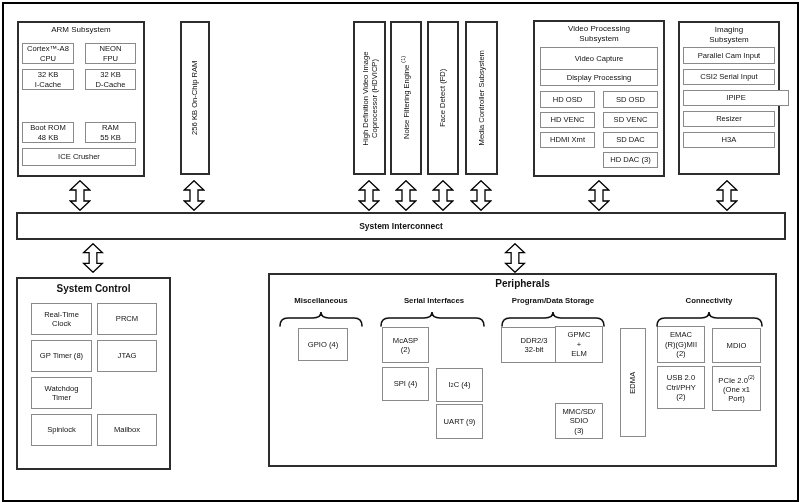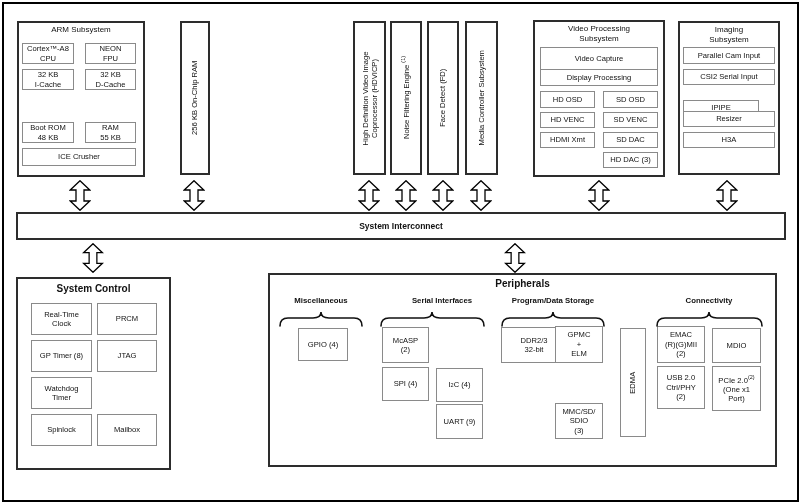--- a/index.html
+++ b/index.html
@@ -73,21 +73,21 @@
   <div class="box" style="left:603px;top:112px;width:55px;height:16px">SD VENC</div>
   <div class="box" style="left:540px;top:132px;width:55px;height:16px">HDMI Xmt</div>
   <div class="box" style="left:603px;top:132px;width:55px;height:16px">SD DAC</div>
   <div class="box" style="left:603px;top:152px;width:55px;height:16px">HD DAC (3)</div>
 
   <div class="frame" style="left:678px;top:21px;width:102px;height:154px"></div>
   <div class="title" style="left:678px;top:25px;width:102px">Imaging
 Subsystem</div>
   <div class="box" style="left:683px;top:47px;width:92px;height:17px">Parallel Cam Input</div>
   <div class="box" style="left:683px;top:69px;width:92px;height:16px">CSI2 Serial Input</div>
-  <div class="box" style="left:683px;top:100px;width:76px;height:16px">IPIPE</div>
+  <div class="box" style="left:683px;top:90px;width:106px;height:16px">IPIPE</div>
   <div class="box" style="left:683px;top:111px;width:92px;height:16px">Resizer</div>
   <div class="box" style="left:683px;top:132px;width:92px;height:16px">H3A</div>
 
   <div class="frame" style="left:16px;top:212px;width:770px;height:28px"></div>
   <div class="btitle" style="left:16px;top:221px;width:770px;font-size:8.5px">System Interconnect</div>
 
   <div class="frame" style="left:16px;top:277px;width:155px;height:193px"></div>
   <div class="btitle" style="left:16px;top:283px;width:155px">System Control</div>
   <div class="box" style="left:31px;top:303px;width:61px;height:32px">Real-Time
 Clock</div>
@@ -98,21 +98,21 @@
   <div class="box" style="left:31px;top:377px;width:61px;height:32px">Watchdog
 Timer</div>
   <div class="box" style="left:97px;top:414px;width:60px;height:32px">Mailbox</div>
 
   <div class="frame" style="left:268px;top:273px;width:509px;height:194px"></div>
   <div class="btitle" style="left:268px;top:278px;width:509px">Peripherals</div>
 
   <div class="shead" style="left:251px;top:296px;width:140px">Miscellaneous</div>
   <div class="box" style="left:298px;top:328px;width:50px;height:33px">GPIO (4)</div>
 
-  <div class="shead" style="left:372px;top:296px;width:140px">Serial Interfaces</div>
+  <div class="shead" style="left:364px;top:296px;width:140px">Serial Interfaces</div>
   <div class="box" style="left:382px;top:327px;width:47px;height:36px">McASP
 (2)</div>
   <div class="box" style="left:382px;top:367px;width:47px;height:34px">SPI (4)</div>
   <div class="box" style="left:436px;top:368px;width:47px;height:34px"><span>I</span><sup>2</sup><span>C (4)</span></div>
   <div class="box" style="left:436px;top:404px;width:47px;height:35px">UART (9)</div>
 
   <div class="shead" style="left:483px;top:296px;width:140px">Program/Data Storage</div>
   <div class="box" style="left:501px;top:327px;width:66px;height:36px">DDR2/3
 32-bit</div>
   <div class="box" style="left:555px;top:326px;width:48px;height:37px">GPMC

